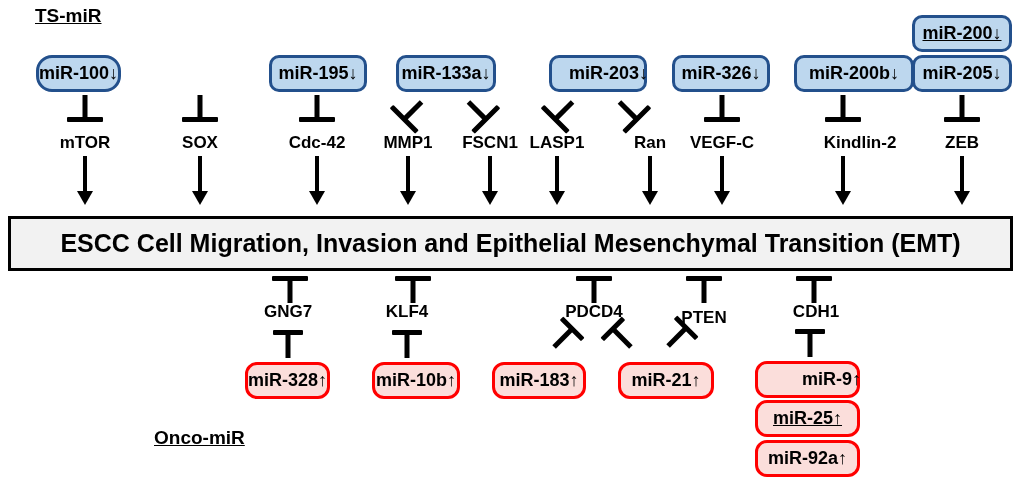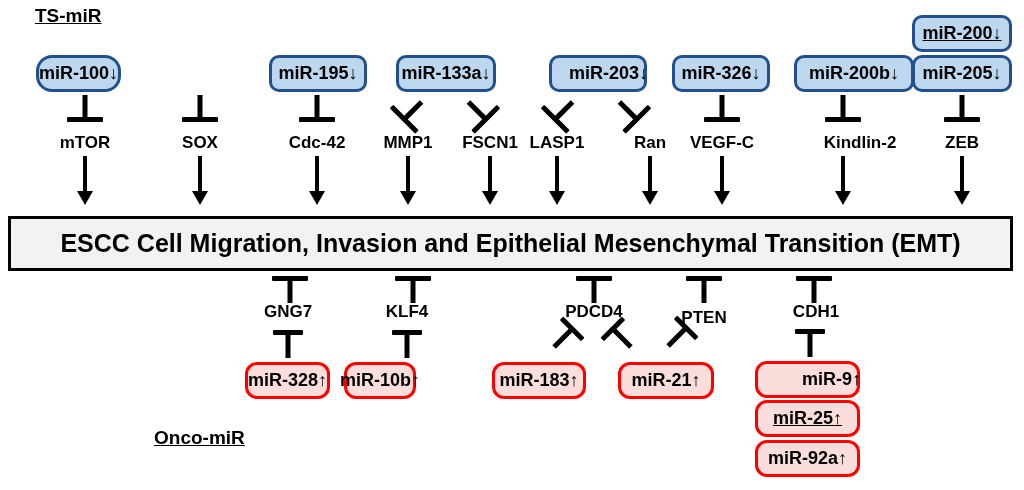--- a/index.html
+++ b/index.html
@@ -109,20 +109,20 @@
   <div class="gene" style="left:816px;top:302px;">CDH1</div>
 
   <div class="tee sm" style="left:273px;top:330px;"></div>
   <div class="tee sm" style="left:392px;top:330px;"></div>
   <div class="tee sm" style="left:549px;top:323px;transform:rotate(45deg);"></div>
   <div class="tee sm" style="left:606px;top:323px;transform:rotate(-45deg);"></div>
   <div class="tee sm" style="left:663px;top:322px;transform:rotate(45deg);"></div>
   <div class="tee sm" style="left:795px;top:329px;"></div>
 
   <div class="rbox" style="left:229px;top:362px;width:85px;margin-left:16px;">miR-328↑</div>
-  <div class="rbox" style="left:344px;top:362px;width:72px;">miR-10b↑</div>
+  <div class="rbox" style="left:372px;top:362px;width:88px;">miR-10b↑</div>
   <div class="rbox" style="left:492px;top:362px;width:94px;">miR-183↑</div>
   <div class="rbox" style="left:618px;top:362px;width:96px;">miR-21↑</div>
   <div class="rbox" style="left:755px;top:361px;width:105px;padding-left:48px;">miR-9↑</div>
   <div class="rbox" style="left:755px;top:400px;width:105px;text-decoration:underline;">miR-25↑</div>
   <div class="rbox" style="left:755px;top:440px;width:105px;">miR-92a↑</div>
 
 </div>
 
 </body></html>

